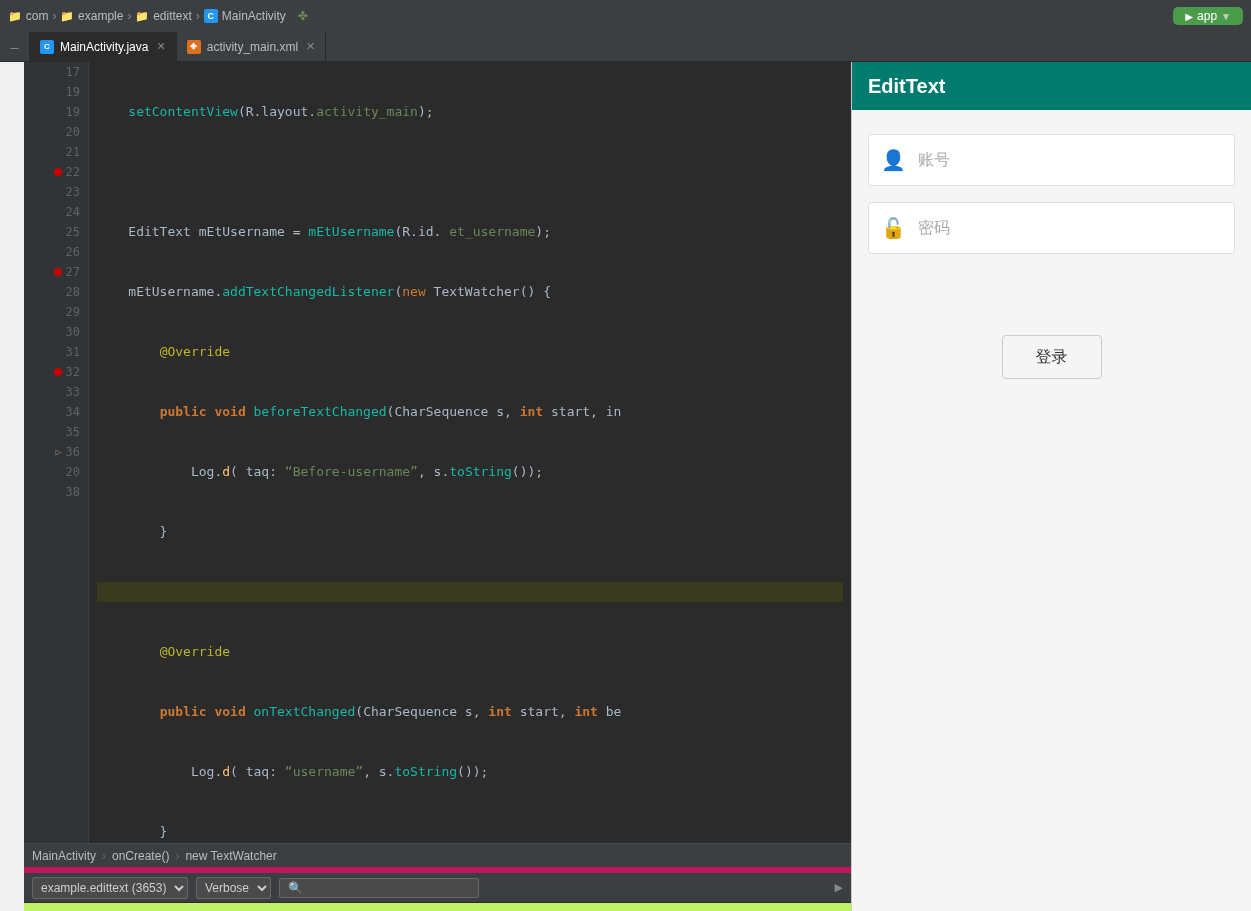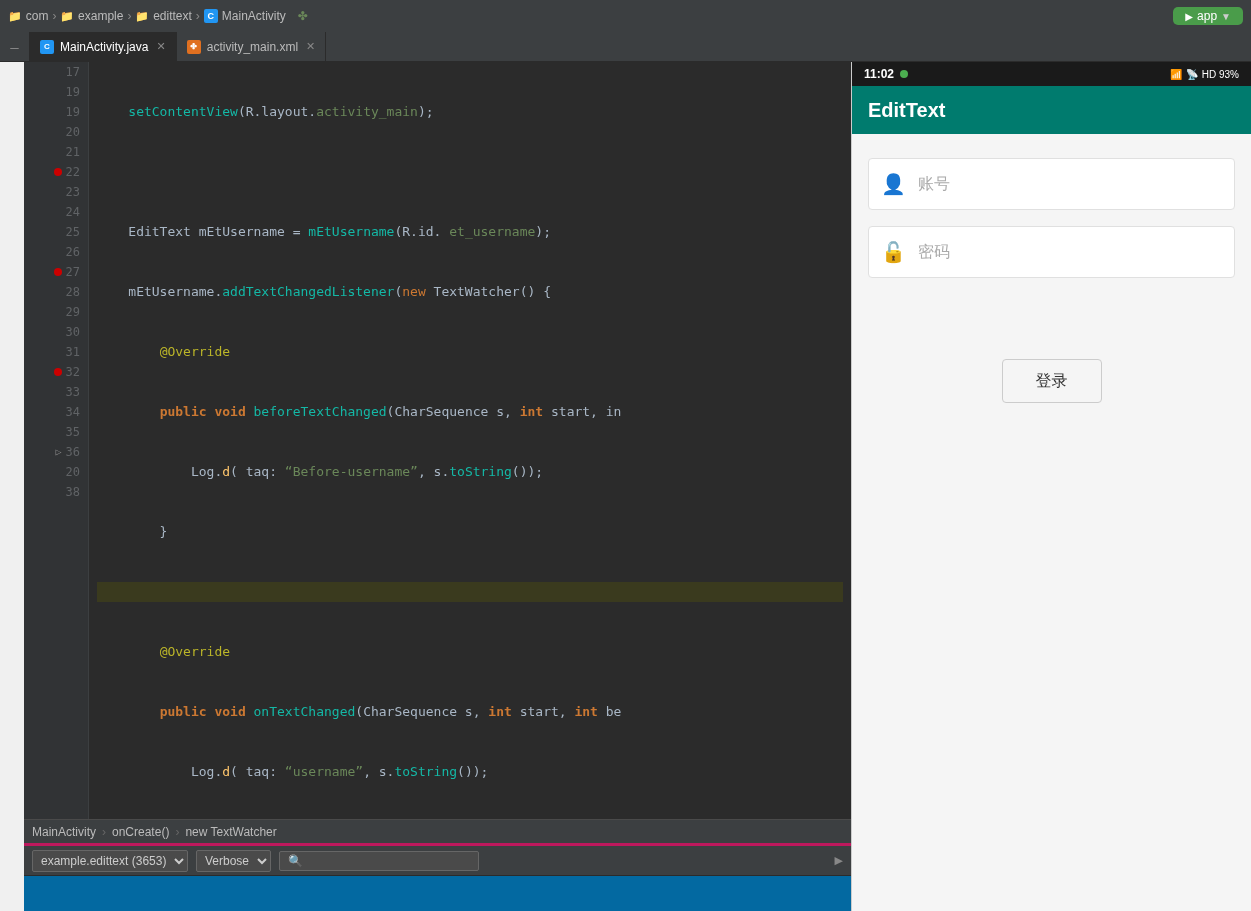--- a/index.html
+++ b/index.html
@@ -232,23 +232,23 @@
       color: #bbbbbb;
       font-family: Arial, sans-serif;
       gap: 6px;
       border-top: 1px solid #4a4a4a;
       flex-shrink: 0;
     }
     .bc-sep { color: #666; }
 
     
     .log-area {
-      background: #0369a1;
-      height: 68px;
-      border-top: 3px solid #be185d;
+      background: #bef264;
+      height: 44px;
+      border-top: 6px solid #be185d;
       flex-shrink: 0;
     }
     .log-toolbar {
       background: #3c3f41;
       height: 30px;
       display: flex;
       align-items: center;
       padding: 0 8px;
       gap: 8px;
       border-bottom: 1px solid #2b2b2b;
@@ -564,31 +564,20 @@
         </select>
         <input class="log-search" type="text" placeholder="🔍" style="">
         <span style="color:#888; margin-left: auto; font-size:11px; font-family:Arial;">▶</span>
       </div>
     </div>
 
   </div>
 
   <div class="phone-panel">
 
-    <div class="phone-status-bar">
-      <div style="display:flex;align-items:center;gap:6px;">
-        <span class="status-time">11:02</span>
-        <div class="status-dot"></div>
-      </div>
-      <div class="status-icons">
-        <span>📶</span>
-        <span>📡</span>
-        <span>HD 93%</span>
-      </div>
-    </div>
 
     <div class="phone-app-bar">
       <span class="app-title">EditText</span>
     </div>
 
     <div class="phone-content">
 
       <div class="input-field">
         <span class="input-field-icon">👤</span>
         <span class="input-placeholder">账号</span>

